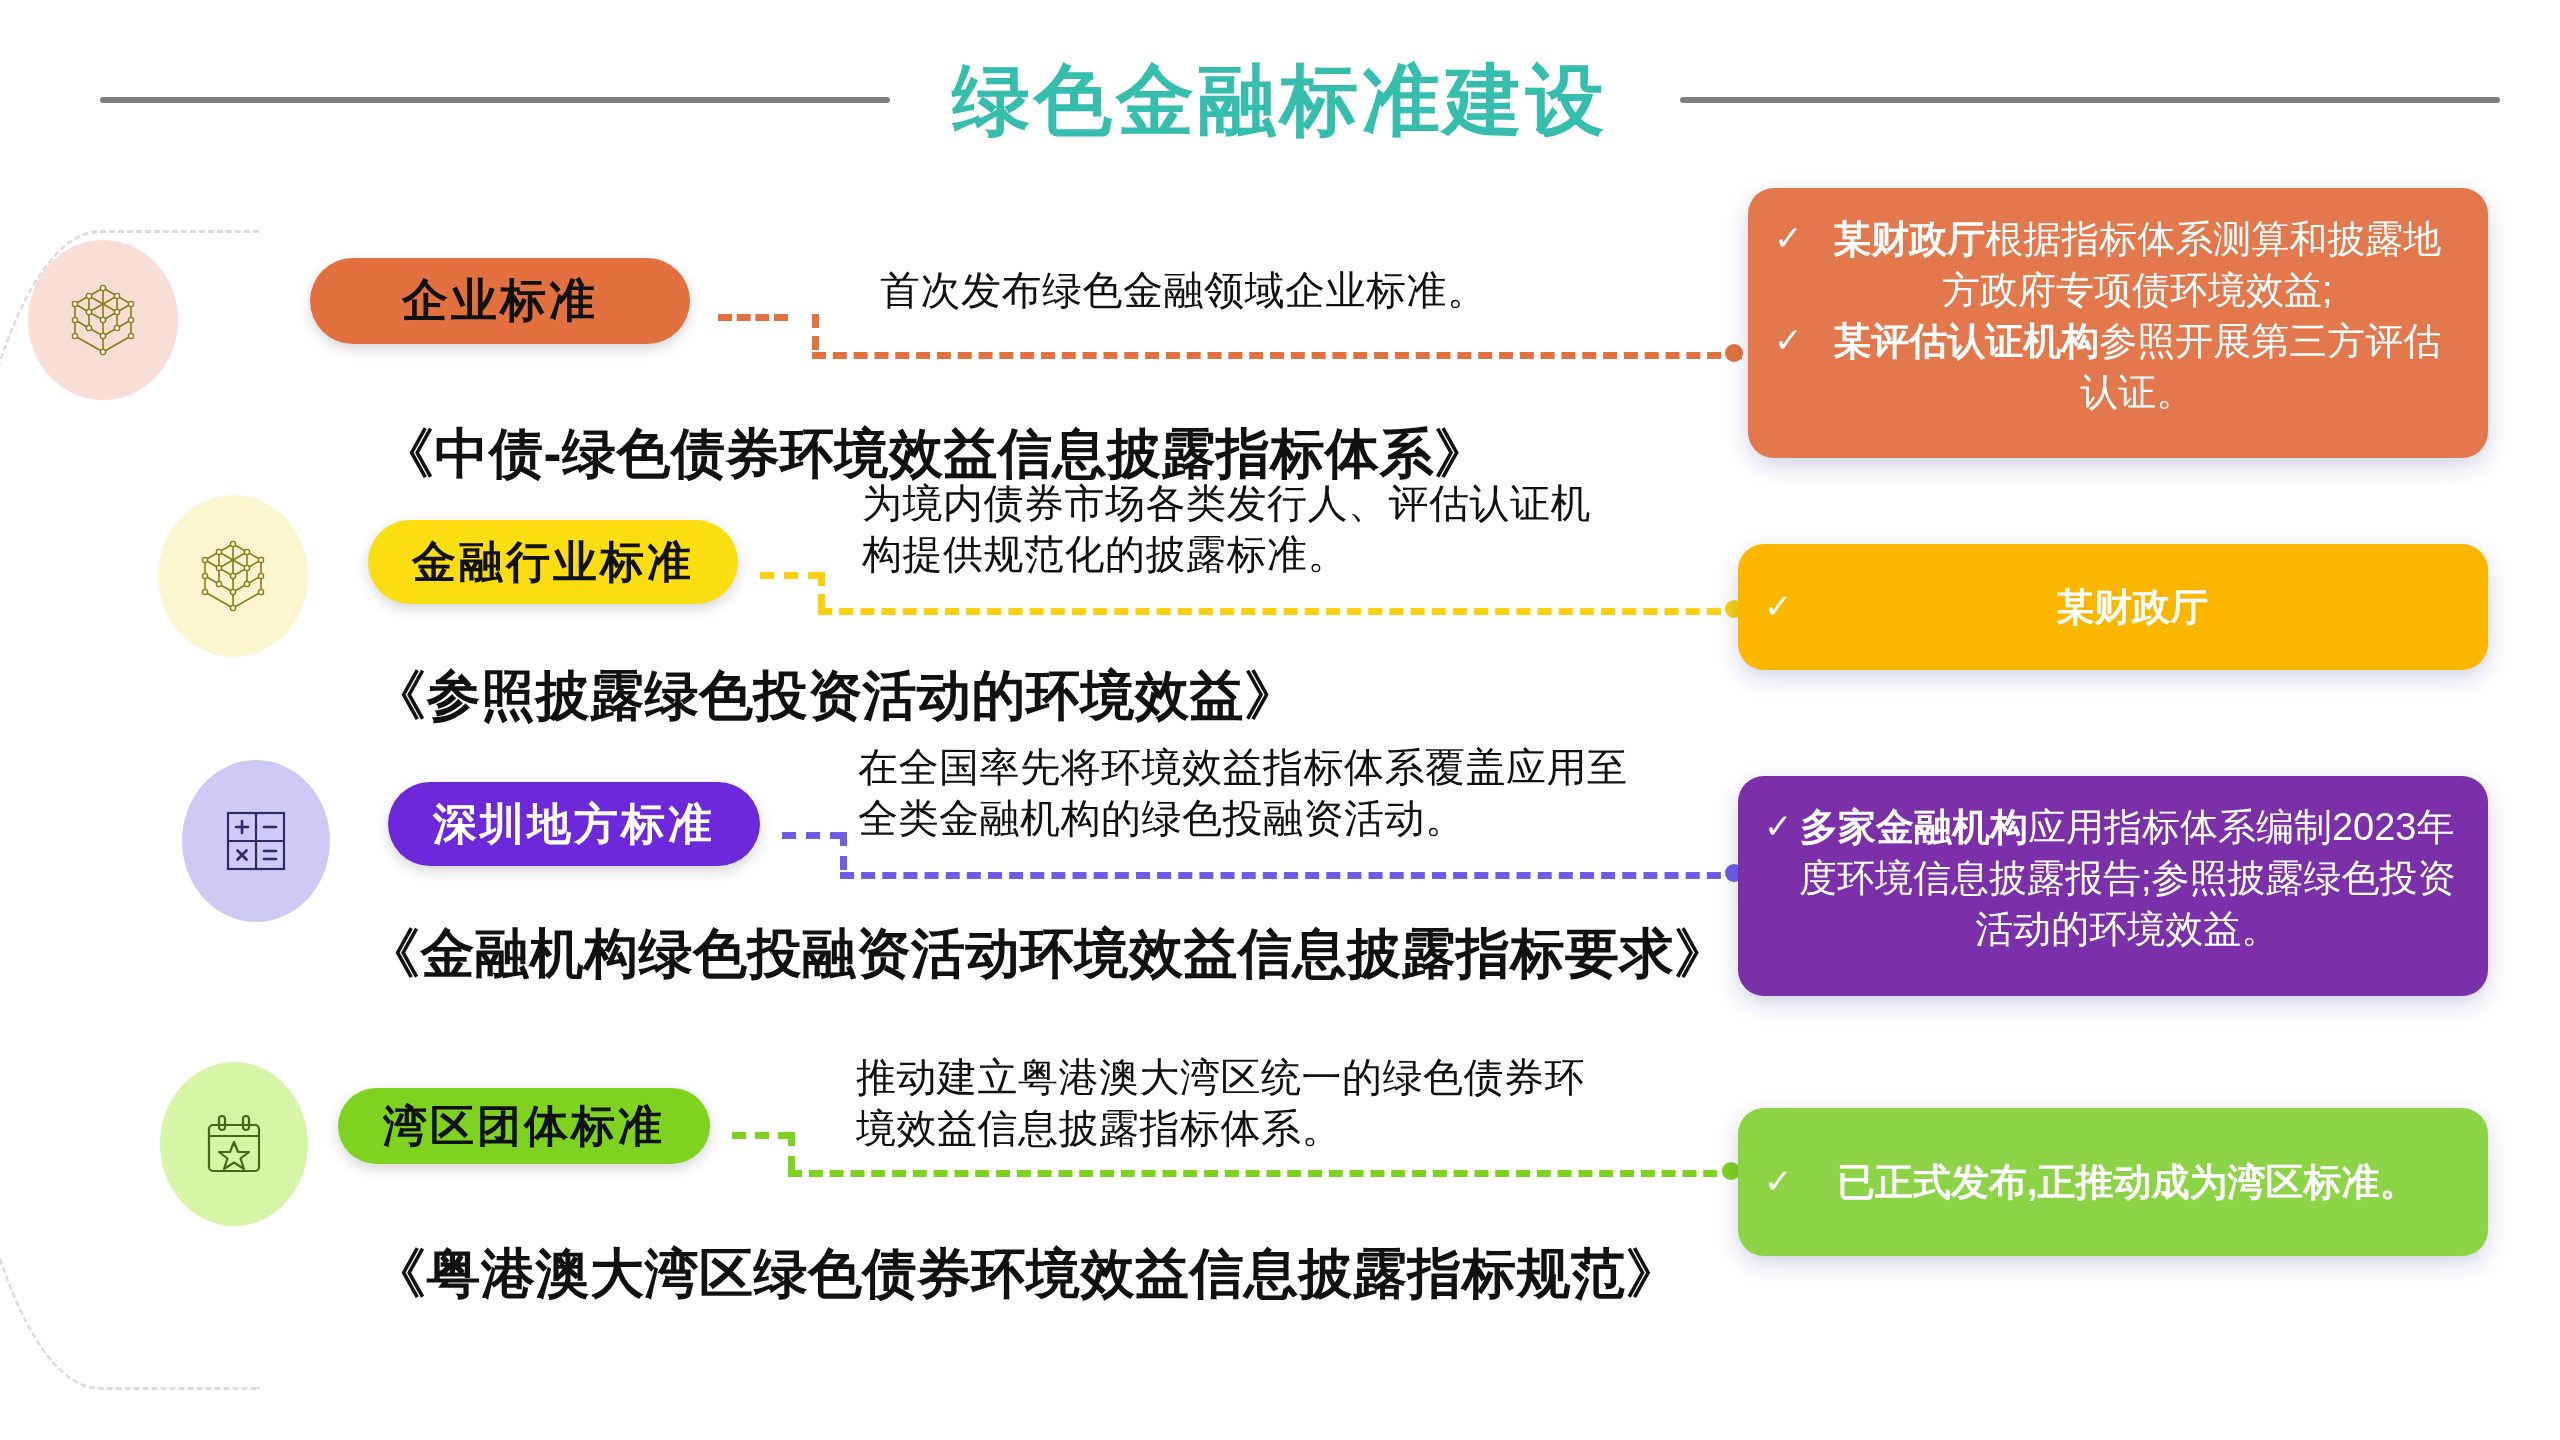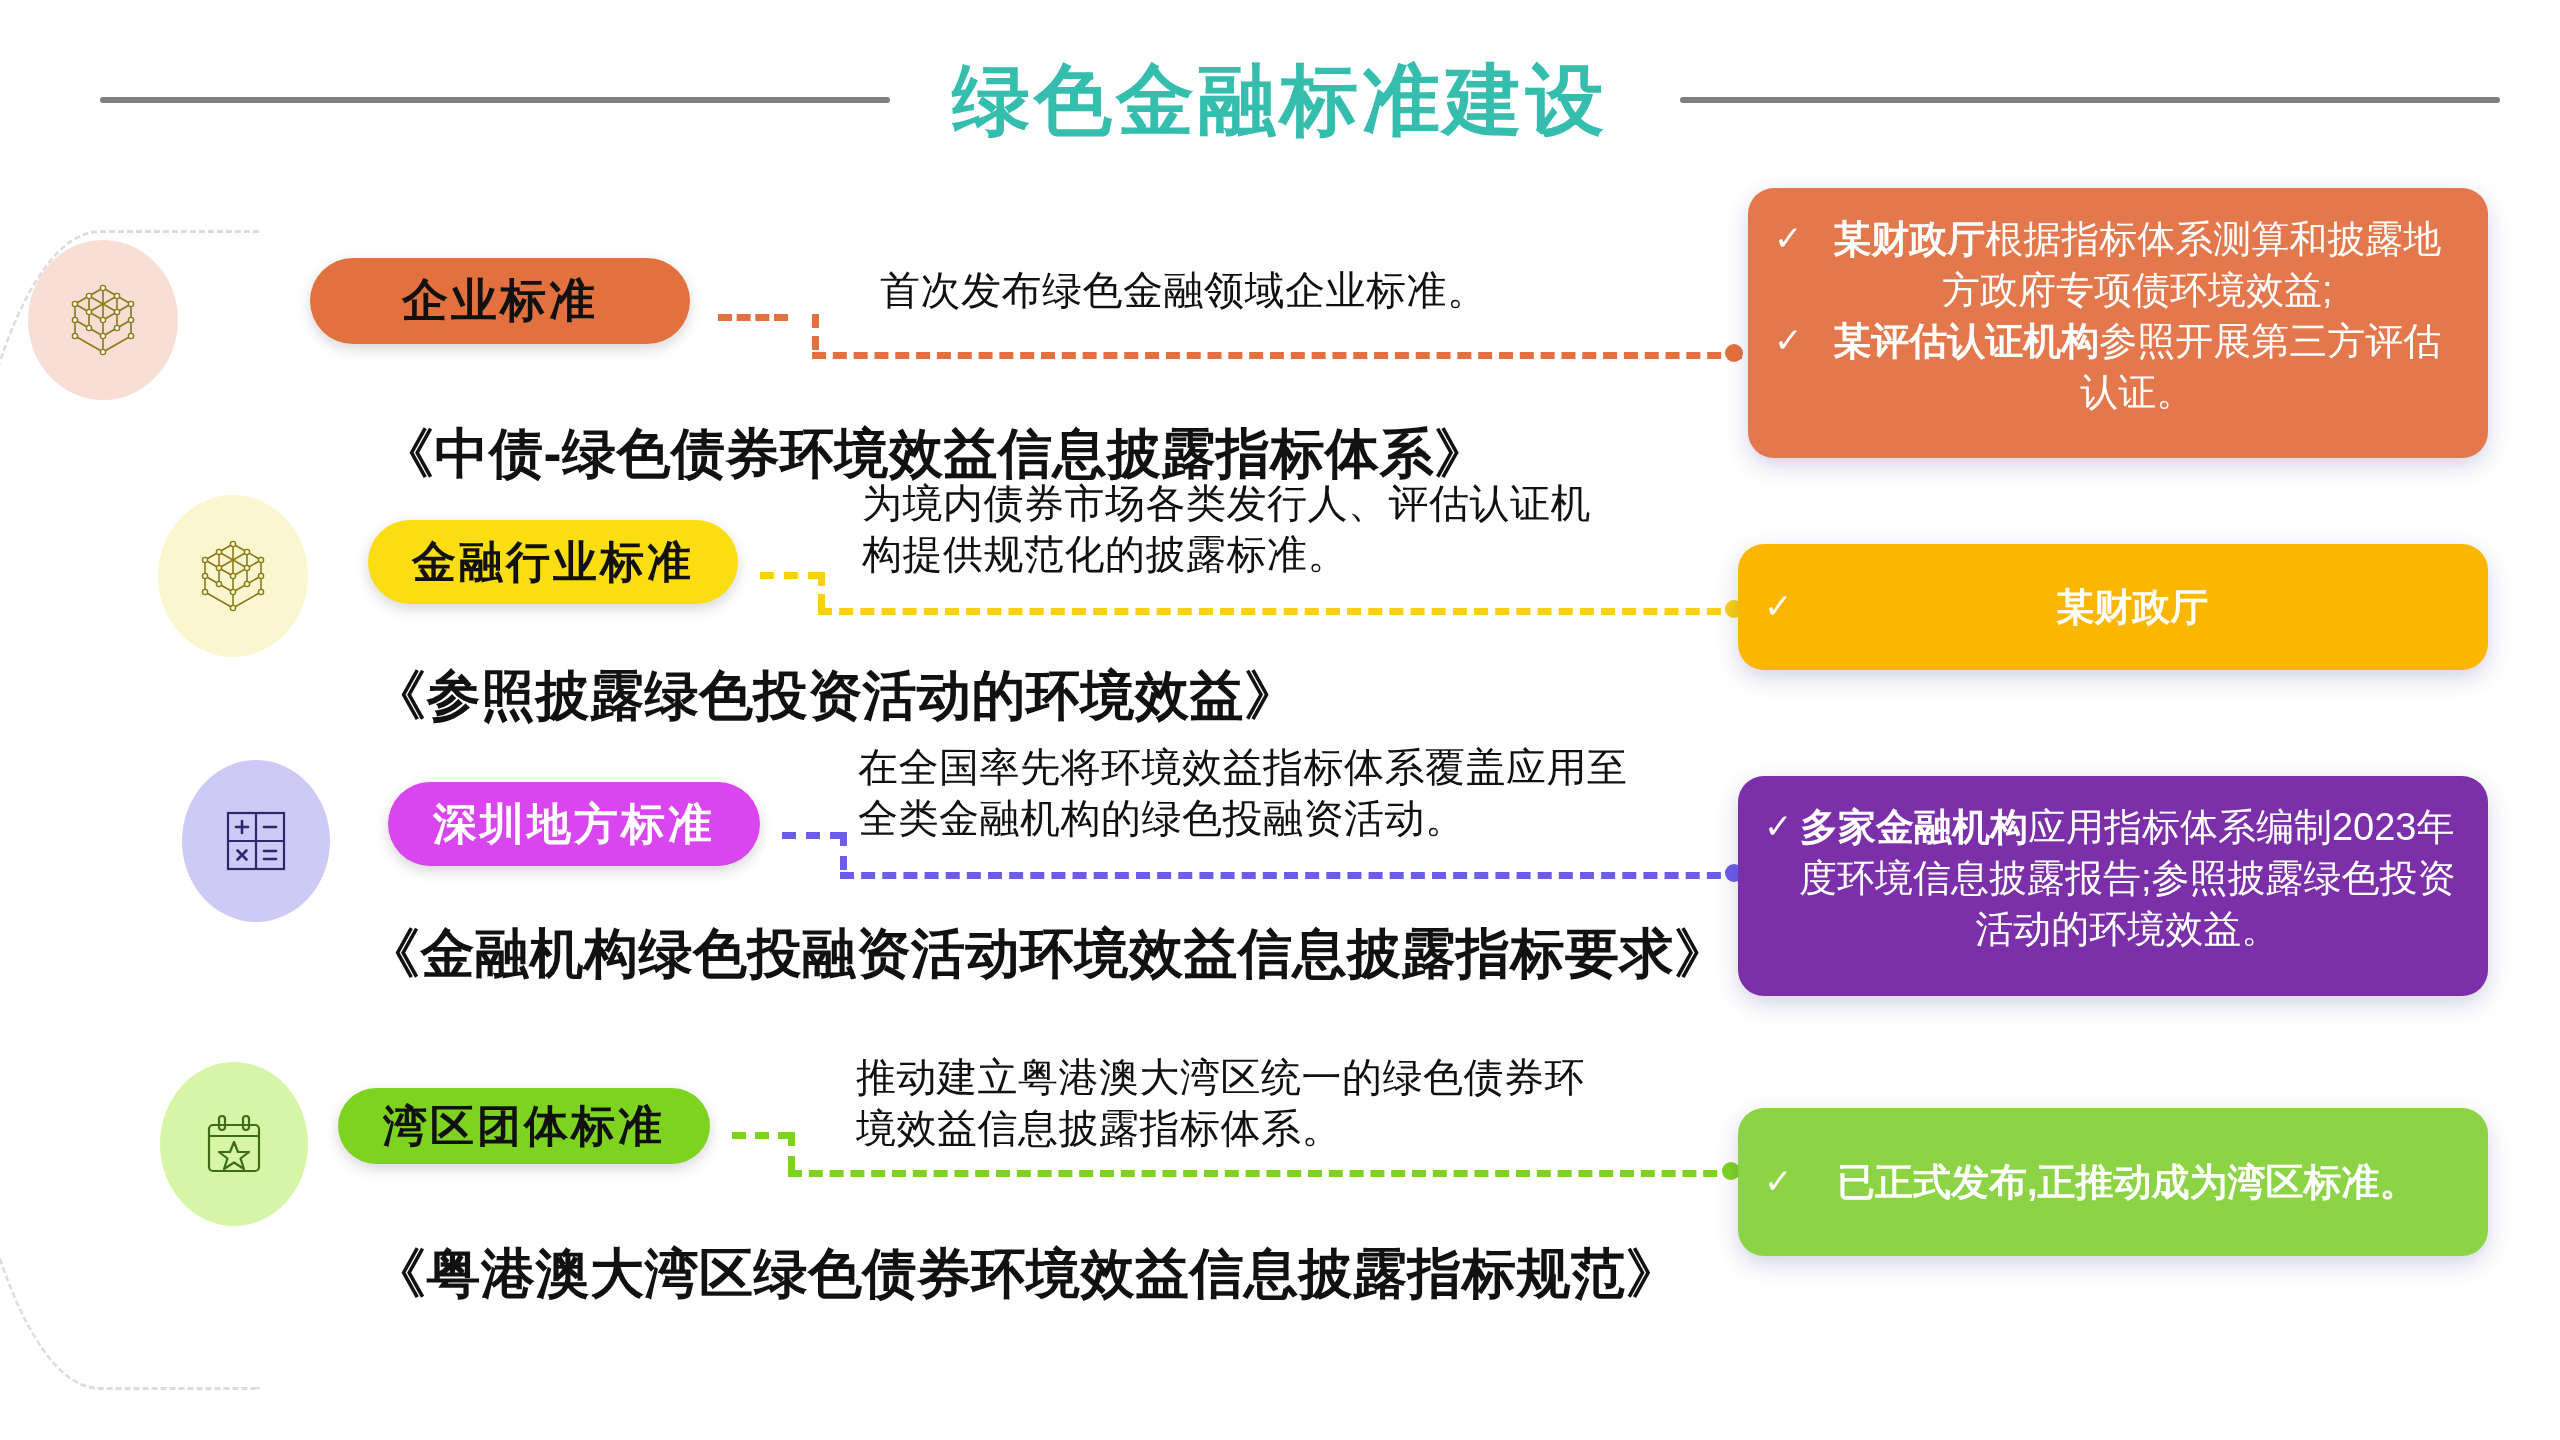--- a/index.html
+++ b/index.html
@@ -215,21 +215,21 @@
             <line x1="41" y1="19" x2="53" y2="19"></line>
             <line x1="14.5" y1="42.5" x2="23.5" y2="51.5"></line>
               <line x1="23.5" y1="42.5" x2="14.5" y2="51.5"></line>
             <line x1="41" y1="43" x2="53" y2="43"></line>
               <line x1="41" y1="51" x2="53" y2="51"></line>
           </g>
         </svg>
       </span>
     </div>
 
-    <div class="pill" style="left:388px;top:782px;width:372px;height:84px;background:#d946ef;color:#fff;font-size:44px;">
+    <div class="pill" style="left:388px;top:782px;width:372px;height:84px;background:#6d28d9;color:#fff;font-size:44px;">
       <span>深圳地方标准</span>
     </div>
 
     <div class="desc" style="left:858px;top:742px;width:790px;">在全国率先将环境效益指标体系覆盖应用至全类金融机构的绿色投融资活动。</div>
 
     <div class="stub" style="left:782px;top:832px;width:62px;border-color:#6C5CE7;"></div>
     <div class="dash-v" style="left:840px;top:832px;height:38px;border-color:#6C5CE7;"></div>
     <div class="dash-h" style="left:840px;top:872px;width:902px;border-color:#6C5CE7;"></div>
     <div class="dot" style="left:1725px;top:864px;background:#6C5CE7;"></div>
 

